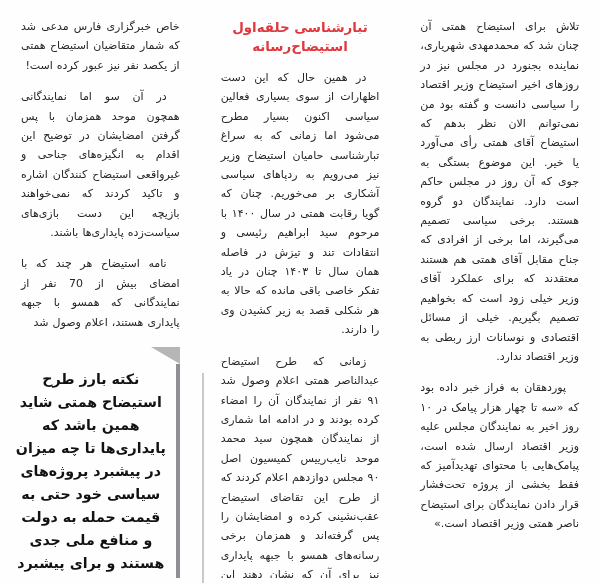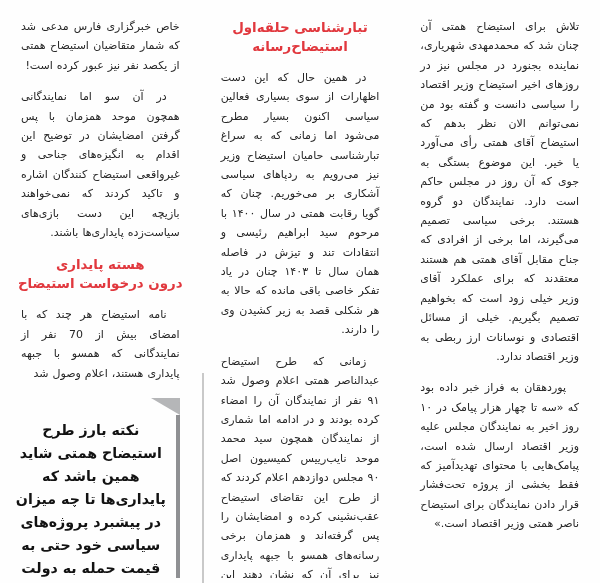--- a/index.html
+++ b/index.html
@@ -108,24 +108,20 @@
         <span class="hl">تبارشناسی حلقه‌اول</span>
         <span class="hl">استیضاح‌رسانه</span>
       </h3>
       <p class="para indent">در همین حال که این دست اظهارات از سوی بسیاری فعالین سیاسی اکنون بسیار مطرح می‌شود اما زمانی که به سراغ تبارشناسی حامیان استیضاح وزیر نیز می‌رویم به ردپاهای سیاسی آشکاری بر می‌خوریم. چنان که گویا رقابت همتی در سال ۱۴۰۰ با مرحوم سید ابراهیم رئیسی و انتقادات تند و تیزش در فاصله همان سال تا ۱۴۰۳ چنان در یاد تفکر خاصی باقی مانده که حالا به هر شکلی قصد به زیر کشیدن وی را دارند.</p>
       <p class="para indent">زمانی که طرح استیضاح عبدالناصر همتی اعلام وصول شد ۹۱ نفر از نمایندگان آن را امضاء کرده بودند و در ادامه اما شماری از نمایندگان همچون سید محمد موحد نایب‌رییس کمیسیون اصل ۹۰ مجلس دوازدهم اعلام کردند که از طرح این تقاضای استیضاح عقب‌نشینی کرده و امضایشان را پس گرفته‌اند و همزمان برخی رسانه‌های همسو با جبهه پایداری نیز برای آن که نشان دهند این عقب‌نشینی‌ها کمکی به حال همتی نخواهد کرد، فهرست‌هایی را منتشر کردند که بعضاً حتی بیش از ۹۰ امضاء پای آن بود. چنان که در یک مورد</p>
     </div>
 
     <div class="col">
       <p class="para">خاص خبرگزاری فارس مدعی شد که شمار متقاضیان استیضاح همتی از یکصد نفر نیز عبور کرده است!</p>
       <p class="para indent">در آن سو اما نمایندگانی همچون موحد همزمان با پس گرفتن امضایشان در توضیح این اقدام به انگیزه‌های جناحی و غیرواقعی استیضاح کنندگان اشاره و تاکید کردند که نمی‌خواهند بازیچه این دست بازی‌های سیاست‌زده پایداری‌ها باشند.</p>
-      <h3 class="sub-head">
-        <span class="hl">هسته پایداری</span>
-        <span class="hl">درون درخواست استیضاح</span>
-      </h3>
       <p class="para indent">نامه استیضاح هر چند که با امضای بیش از 70 نفر از نمایندگانی که همسو با جبهه پایداری هستند، اعلام وصول شد</p>
 
       <div class="quote-block">
         <div class="quote-triangle"></div>
         <div class="quote-bar"></div>
         <p class="quote-text">نکته بارز طرح استیضاح همتی شاید همین باشد که پایداری‌ها تا چه میزان در پیشبرد پروژه‌های سیاسی خود حتی به قیمت حمله به دولت و منافع ملی جدی هستند و برای پیشبرد منافع جناحی خود هیچ مرزی در منافع ملی کشور نیز نمی‌شناسند</p>
       </div>
     </div>
 
   </div>

